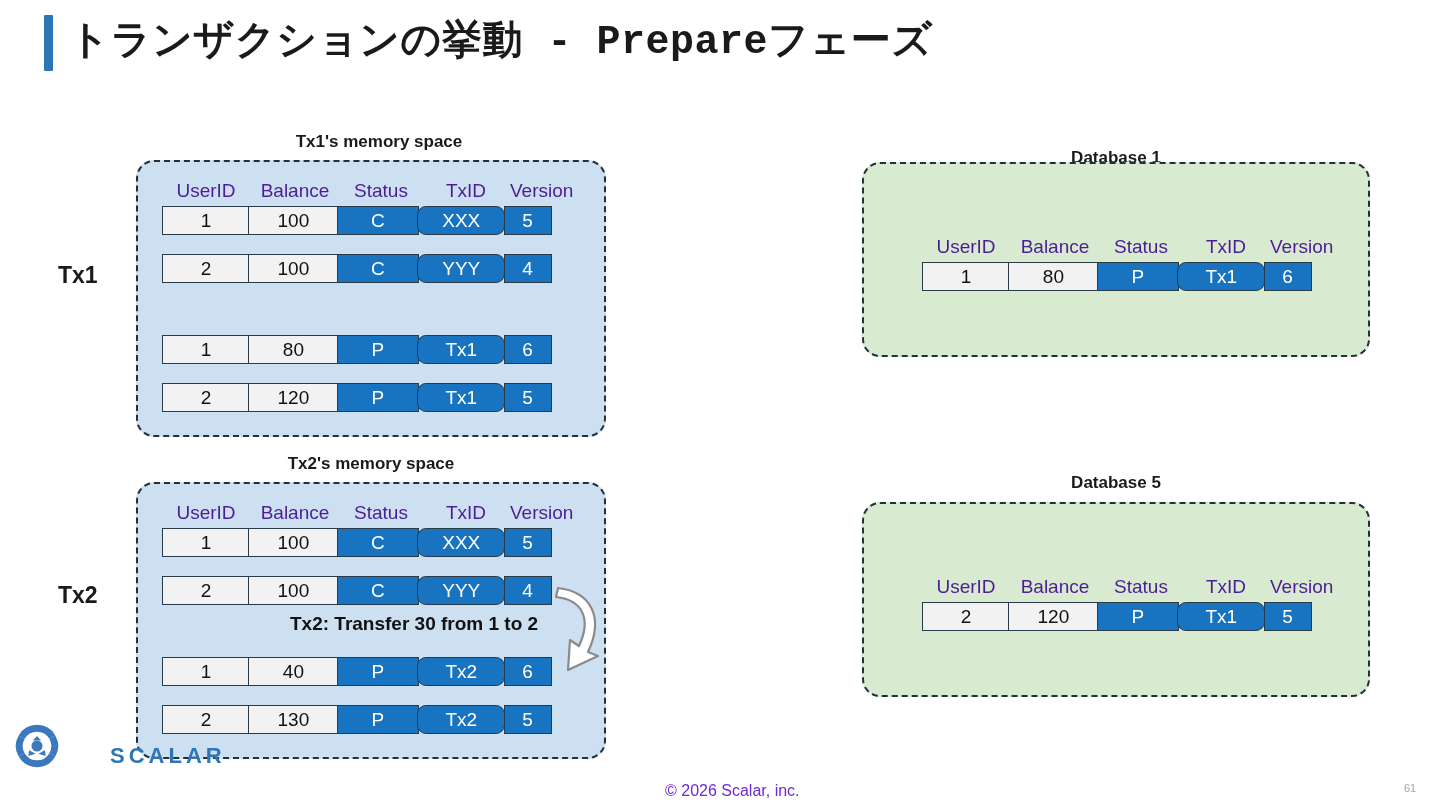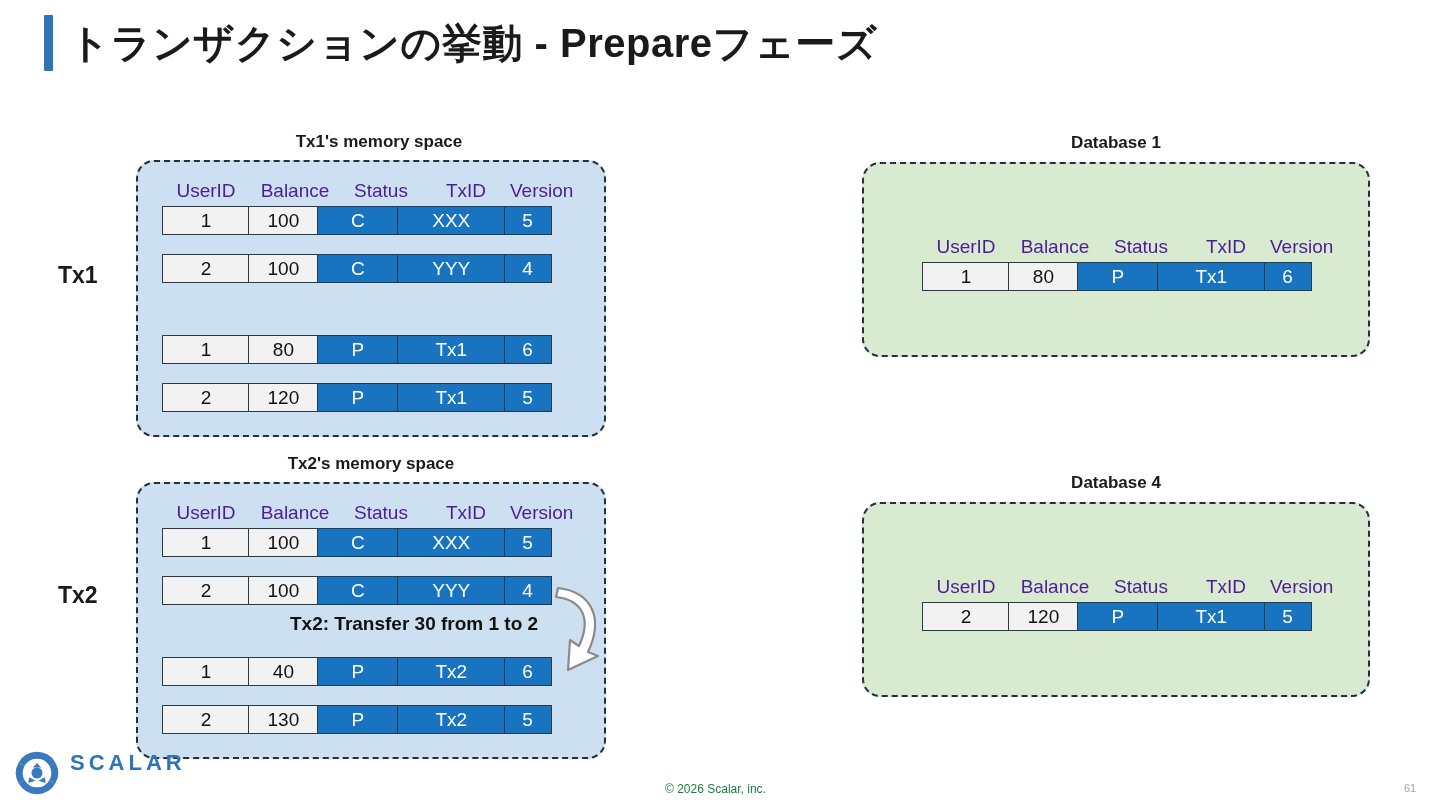--- a/index.html
+++ b/index.html
@@ -8,21 +8,21 @@
     background:#ffffff;
     font-family:"Liberation Sans","DejaVu Sans",sans-serif;
     -webkit-font-smoothing:antialiased;
   }
 
   
   .title-wrap{position:absolute;left:44px;top:12px;display:flex;align-items:center;height:62px;}
   .title-bar{width:9px;height:56px;background:#2E75B6;border-radius:1px;}
   .title-text{
     margin-left:16px;font-size:40px;font-weight:bold;color:#1a1a1a;
-    letter-spacing:.5px;white-space:nowrap;line-height:1;
+    letter-spacing:.5px;white-space:nowrap;line-height:1;font-family:Liberation Mono, monospace;
   }
 
   
   .panel-title{
     position:absolute;font-size:17px;font-weight:bold;color:#1a1a1a;
     text-align:center;white-space:nowrap;
   }
 
   
   .tx-label{
@@ -57,49 +57,49 @@
     display:flex;align-items:center;justify-content:center;
     font-size:19px;line-height:1;
     margin-left:-1.6px;
   }
   .cell:first-child{margin-left:0;}
   .cell.plain{background:#F2F2F2;color:#111;}
   .cell.blue{background:#1874C0;color:#ffffff;}
 
   
   .c-userid{width:88px;}
-  .c-balance{width:70px;}
+  .c-balance{width:90px;}
   .c-status{width:82px;}
-  .c-txid{width:108px;}
+  .c-txid{width:88px;border-radius:9px;}
   .c-version{width:48px;}
 
   
   .h-userid{width:88px;}
   .h-balance{width:90px;}
   .h-status{width:82px;}
   .h-txid{width:88px;}
   .h-version{width:48px;}
 
   
   .note{
     position:absolute;font-size:19px;font-weight:bold;color:#111;
     white-space:nowrap;
   }
 
   
   .arrow-svg{position:absolute;}
 
   
-  .logo-wrap{position:absolute;left:14px;top:750px;display:flex;align-items:flex-start;}
+  .logo-wrap{position:absolute;left:14px;top:723px;display:flex;align-items:flex-end;gap:40px;}
   .logo-text{
     margin-left:10px;font-size:22px;font-weight:bold;color:#2E75B6;
     letter-spacing:4px;
   }
   .copyright{
-    position:absolute;left:665px;top:782px;font-size:12px;color:#15803d;
+    position:absolute;left:665px;top:782px;font-size:16px;color:#6d28d9;
     white-space:nowrap;
   }
   .page-num{
     position:absolute;left:1404px;top:782px;font-size:11px;color:#a6a6a6;
   }
 </style>
 </head>
 <body>
 
 <div class="title-wrap">
@@ -202,42 +202,42 @@
     <div class="cell blue c-version">5</div>
   </div>
 </div>
 
 <div class="note" style="left:290px;top:613px;">Tx2: Transfer 30 from 1 to 2</div>
 
 <svg class="arrow-svg" style="left:548px;top:578px;" width="66" height="102" viewBox="0 0 66 102">
   <path d="M10 10 C 44 14, 56 40, 40 74 L 50 78 L 20 92 L 22 62 L 31 68 C 44 40, 34 22, 8 19 Z" fill="#ffffff" stroke="#8a8a8a" stroke-width="2.2" stroke-linejoin="round"></path>
 </svg>
 
-<div class="panel-title" style="left:862px;top:133px;width:508px;">Database 1</div>
+<div class="panel-title" style="left:862px;top:148px;width:508px;">Database 1</div>
 
 <div class="db-panel" style="left:862px;top:162px;width:508px;height:195px;"></div>
 
 <div class="tbl" style="left:922px;top:230px;">
   <div class="tbl-head">
     <span class="h-userid">UserID</span>
     <span class="h-balance">Balance</span>
     <span class="h-status">Status</span>
     <span class="h-txid">TxID</span>
     <span class="h-version">Version</span>
   </div>
   <div class="row">
     <div class="cell plain c-userid">1</div>
     <div class="cell plain c-balance">80</div>
     <div class="cell blue c-status">P</div>
     <div class="cell blue c-txid">Tx1</div>
     <div class="cell blue c-version">6</div>
   </div>
 </div>
 
-<div class="panel-title" style="left:862px;top:473px;width:508px;">Database 4</div>
+<div class="panel-title" style="left:862px;top:473px;width:508px;">Database 5</div>
 
 <div class="db-panel" style="left:862px;top:502px;width:508px;height:195px;"></div>
 
 <div class="tbl" style="left:922px;top:570px;">
   <div class="tbl-head">
     <span class="h-userid">UserID</span>
     <span class="h-balance">Balance</span>
     <span class="h-status">Status</span>
     <span class="h-txid">TxID</span>
     <span class="h-version">Version</span>

